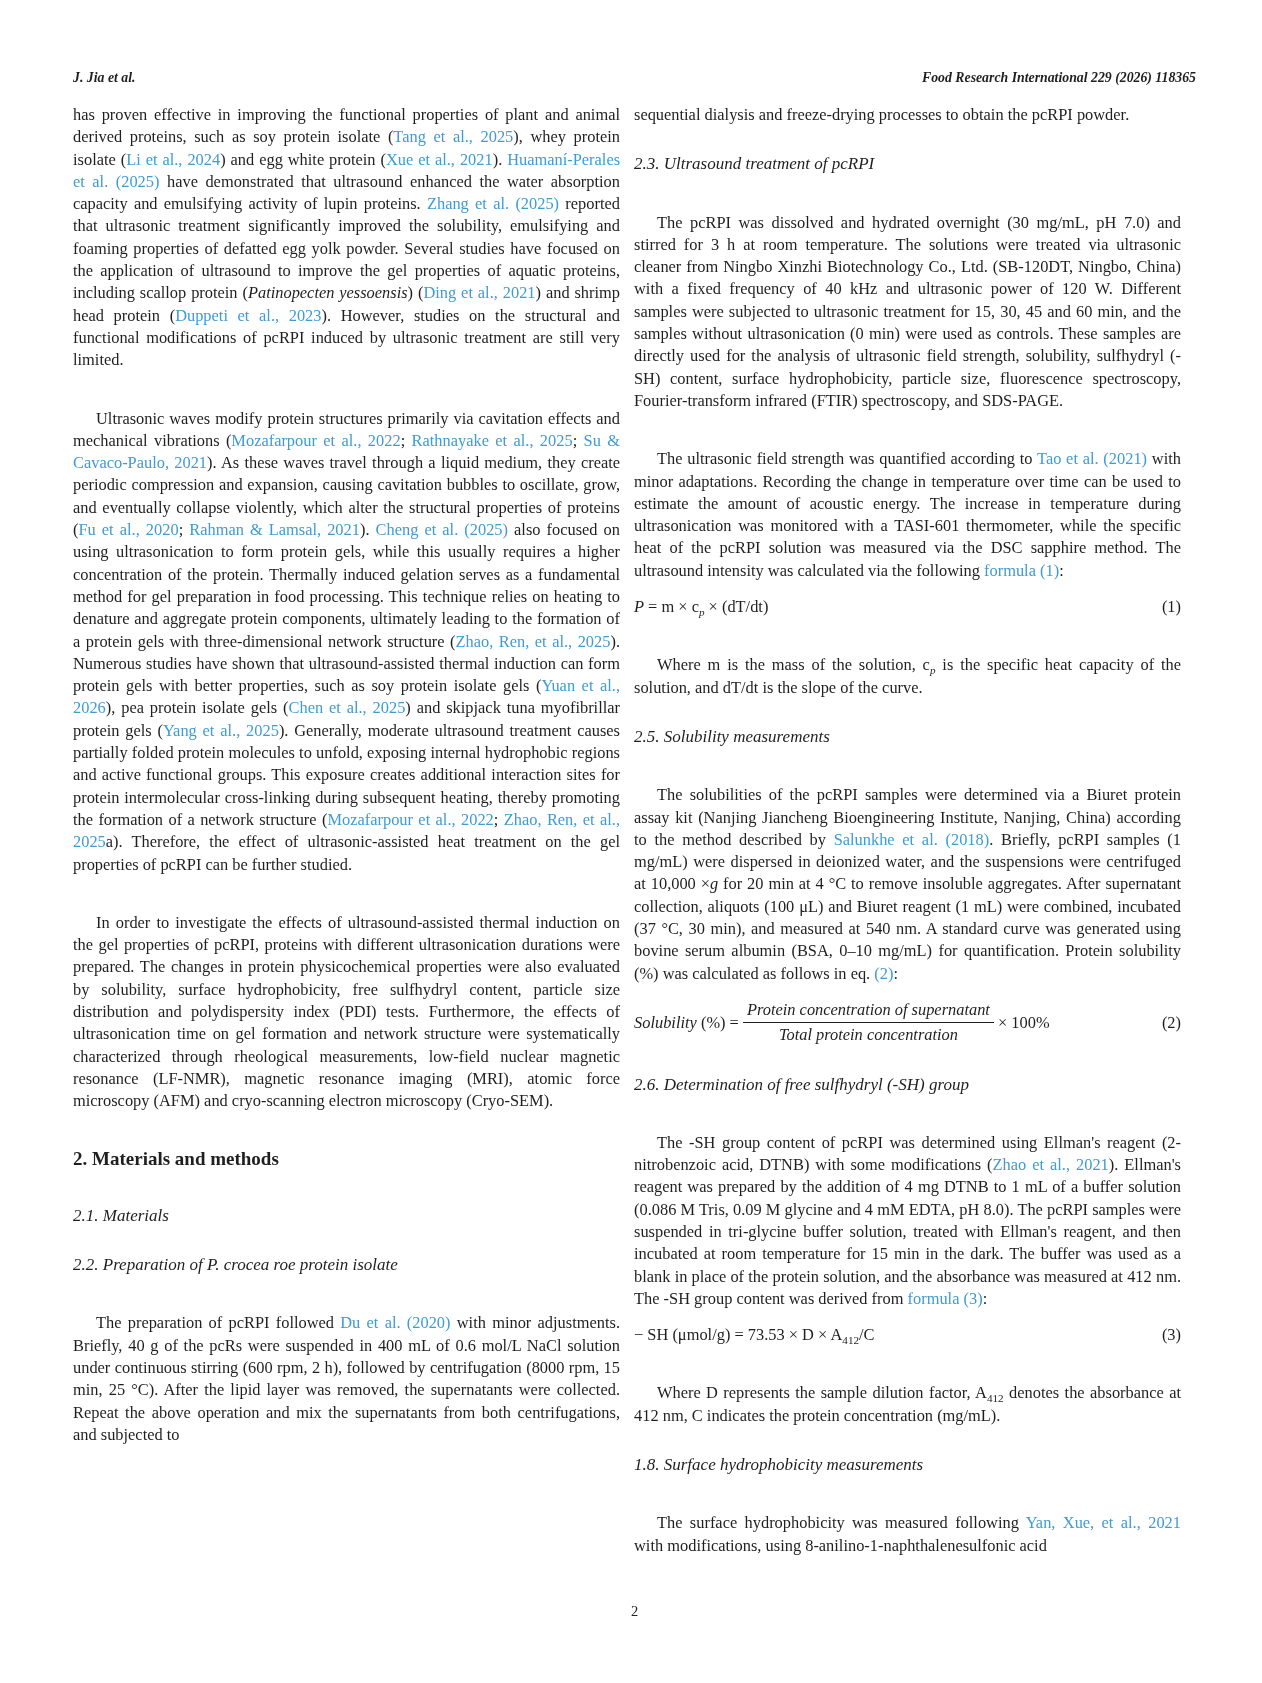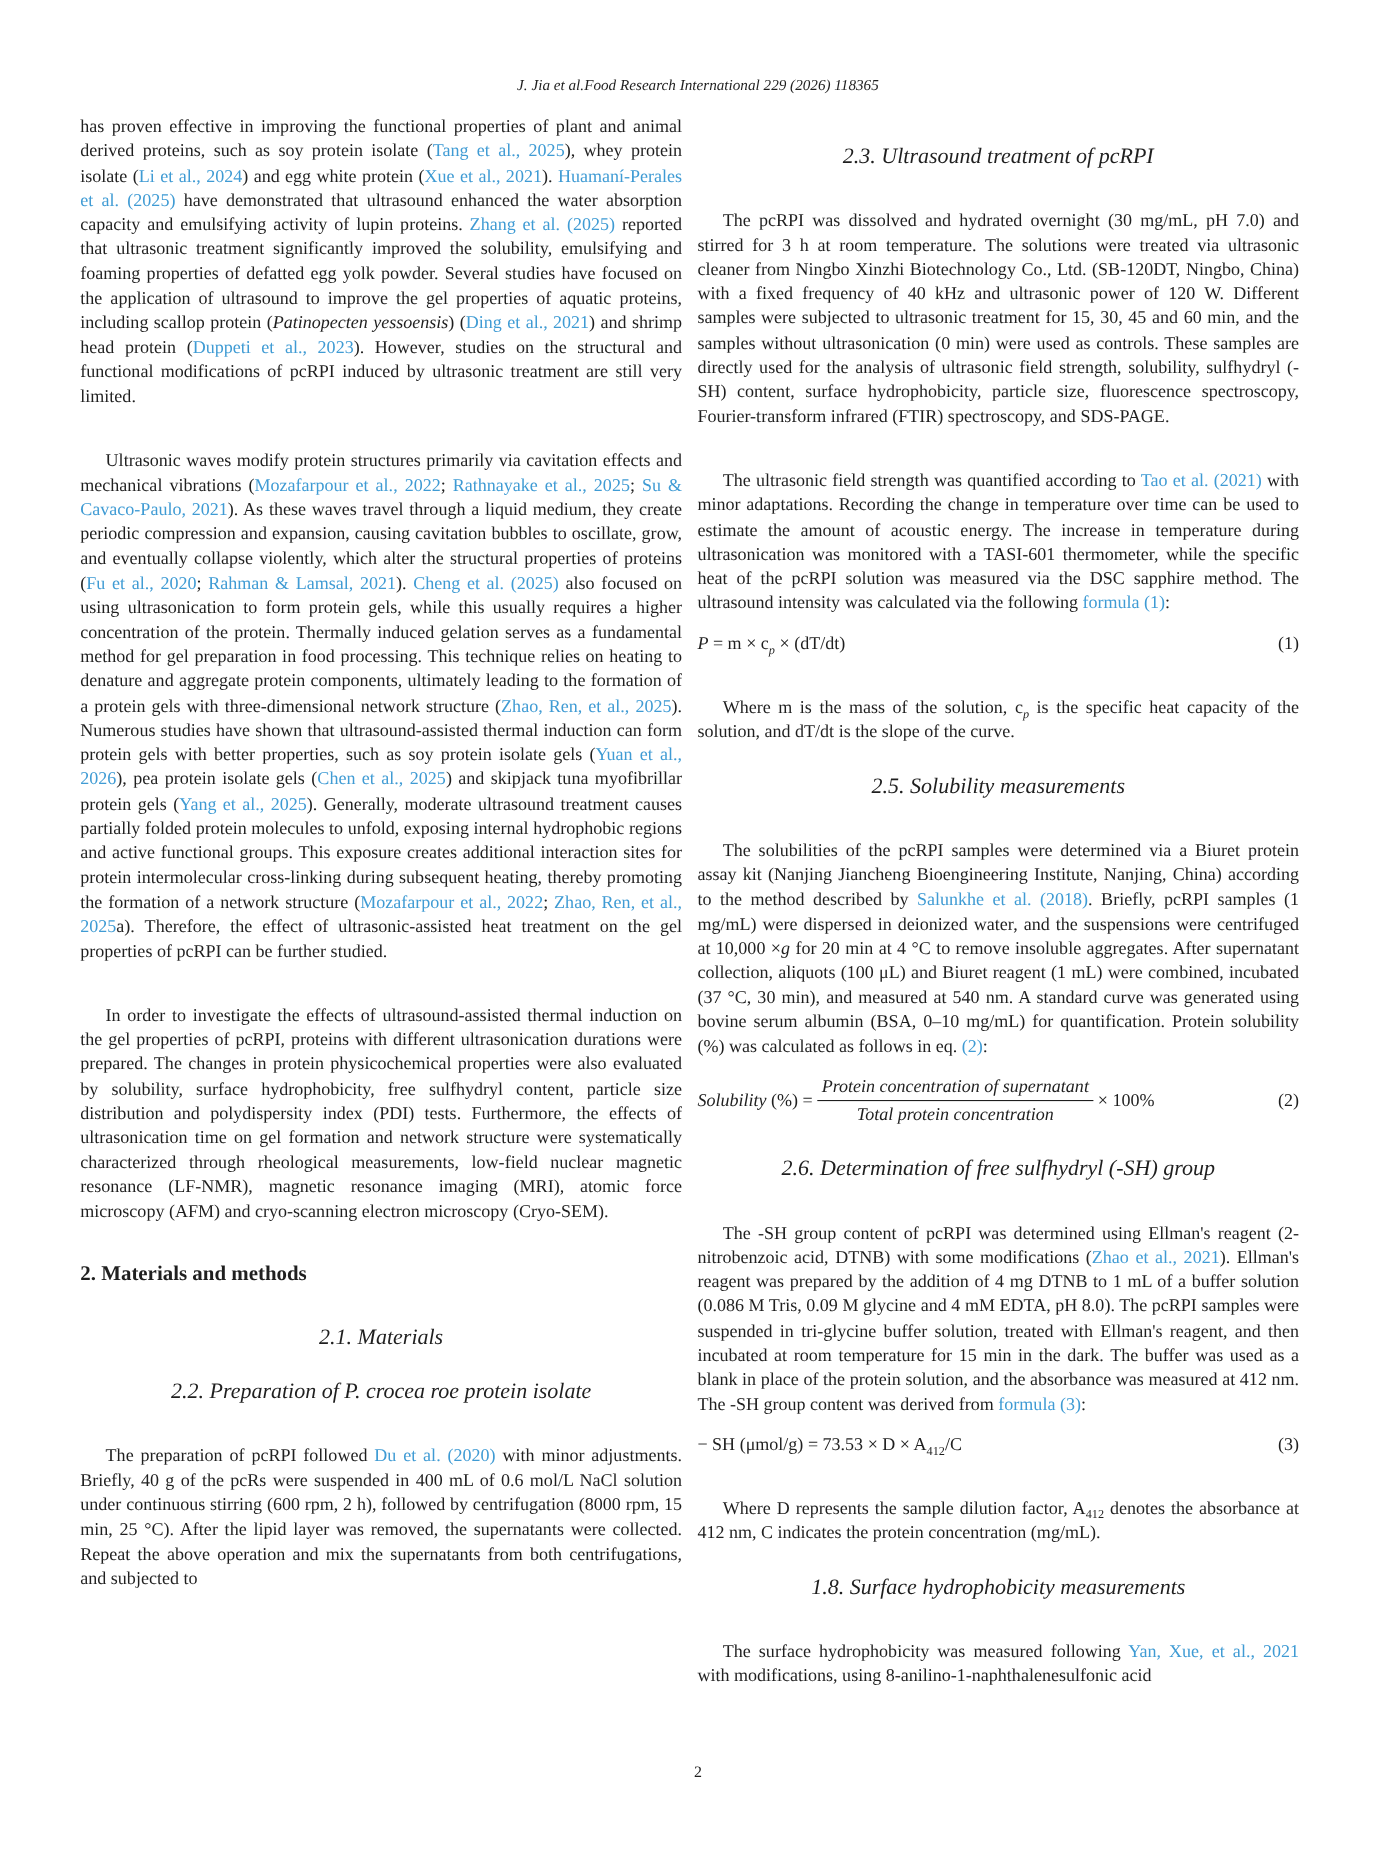--- a/index.html
+++ b/index.html
@@ -3,35 +3,35 @@
 <meta charset="utf-8">
 <style>
   html, body { margin: 0; padding: 0; background: #ffffff; }
   body {
     width: 1262px; height: 1683px; position: relative; overflow: hidden;
     font-family: "Liberation Serif", serif; color: #1f1f1f;
     -webkit-font-smoothing: antialiased;
   }
   .running-head {
     position: absolute; top: 70px; left: 73px; width: 1123px;
-    display: flex; justify-content: center;
-    font-style: italic; font-size: 13.8px; color: #1f1f1f;
+    display: flex; justify-content: space-between;
+    font-style: italic; font-size: 13.8px; color: #1f1f1f; font-weight: bold;
   }
   .columns {
     position: absolute; top: 104px; left: 73px; width: 1123px;
     display: flex; gap: 14px;
   }
   .col { width: 547px; font-size: 16.4px; line-height: 22.3px; text-align: justify; }
   p.para { margin: 0; }
   p.indent { text-indent: 23px; margin-top: 36px; }
   .section-heading {
     font-weight: bold; font-size: 19px; margin: 36px 0 34px; text-align: left;
   }
   .sub-heading {
-    font-style: italic; font-size: 20px; margin: 27px 0 17px; text-align: center; font-weight: normal;
+    font-style: italic; font-size: 17px; margin: 27px 0 17px; text-align: left; font-weight: normal;
   }
   .link { color: #3f9bd4; }
   .it { font-style: italic; }
   .sub { vertical-align: sub; font-size: 68%; line-height: 0; }
   .equation {
     display: flex; justify-content: space-between; align-items: center;
     margin: 14px 0 12px; text-align: left;
   }
   .equation .eq-body { text-align: left; }
   .eq-num { text-align: right; }
@@ -58,20 +58,21 @@
     <p class="para"><span>has proven effective in improving the functional properties of plant and animal derived proteins, such as soy protein isolate (</span><span class="link">Tang et al., 2025</span><span>), whey protein isolate (</span><span class="link">Li et al., 2024</span><span>) and egg white protein (</span><span class="link">Xue et al., 2021</span><span>). </span><span class="link">Huamaní-Perales et al. (2025)</span><span> have demonstrated that ultrasound enhanced the water absorption capacity and emulsifying activity of lupin proteins. </span><span class="link">Zhang et al. (2025)</span><span> reported that ultrasonic treatment significantly improved the solubility, emulsifying and foaming properties of defatted egg yolk powder. Several studies have focused on the application of ultrasound to improve the gel properties of aquatic proteins, including scallop protein (</span><span class="it">Patinopecten yessoensis</span><span>) (</span><span class="link">Ding et al., 2021</span><span>) and shrimp head protein (</span><span class="link">Duppeti et al., 2023</span><span>). However, studies on the structural and functional modifications of pcRPI induced by ultrasonic treatment are still very limited.</span></p>
     <p class="para indent"><span>Ultrasonic waves modify protein structures primarily via cavitation effects and mechanical vibrations (</span><span class="link">Mozafarpour et al., 2022</span><span>; </span><span class="link">Rathnayake et al., 2025</span><span>; </span><span class="link">Su &amp; Cavaco-Paulo, 2021</span><span>). As these waves travel through a liquid medium, they create periodic compression and expansion, causing cavitation bubbles to oscillate, grow, and eventually collapse violently, which alter the structural properties of proteins (</span><span class="link">Fu et al., 2020</span><span>; </span><span class="link">Rahman &amp; Lamsal, 2021</span><span>). </span><span class="link">Cheng et al. (2025)</span><span> also focused on using ultrasonication to form protein gels, while this usually requires a higher concentration of the protein. Thermally induced gelation serves as a fundamental method for gel preparation in food processing. This technique relies on heating to denature and aggregate protein components, ultimately leading to the formation of a protein gels with three-dimensional network structure (</span><span class="link">Zhao, Ren, et al., 2025</span><span>). Numerous studies have shown that ultrasound-assisted thermal induction can form protein gels with better properties, such as soy protein isolate gels (</span><span class="link">Yuan et al., 2026</span><span>), pea protein isolate gels (</span><span class="link">Chen et al., 2025</span><span>) and skipjack tuna myofibrillar protein gels (</span><span class="link">Yang et al., 2025</span><span>). Generally, moderate ultrasound treatment causes partially folded protein molecules to unfold, exposing internal hydrophobic regions and active functional groups. This exposure creates additional interaction sites for protein intermolecular cross-linking during subsequent heating, thereby promoting the formation of a network structure (</span><span class="link">Mozafarpour et al., 2022</span><span>; </span><span class="link">Zhao, Ren, et al., 2025</span><span>a). Therefore, the effect of ultrasonic-assisted heat treatment on the gel properties of pcRPI can be further studied.</span></p>
     <p class="para indent"><span>In order to investigate the effects of ultrasound-assisted thermal induction on the gel properties of pcRPI, proteins with different ultrasonication durations were prepared. The changes in protein physicochemical properties were also evaluated by solubility, surface hydrophobicity, free sulfhydryl content, particle size distribution and polydispersity index (PDI) tests. Furthermore, the effects of ultrasonication time on gel formation and network structure were systematically characterized through rheological measurements, low-field nuclear magnetic resonance (LF-NMR), magnetic resonance imaging (MRI), atomic force microscopy (AFM) and cryo-scanning electron microscopy (Cryo-SEM).</span></p>
     <h2 class="section-heading">2. Materials and methods</h2>
     <h3 class="sub-heading">2.1. Materials</h3>
     <h3 class="sub-heading">2.2. Preparation of P. crocea roe protein isolate</h3>
     <p class="para indent"><span>The preparation of pcRPI followed </span><span class="link">Du et al. (2020)</span><span> with minor adjustments. Briefly, 40 g of the pcRs were suspended in 400 mL of 0.6 mol/L NaCl solution under continuous stirring (600 rpm, 2 h), followed by centrifugation (8000 rpm, 15 min, 25 °C). After the lipid layer was removed, the supernatants were collected. Repeat the above operation and mix the supernatants from both centrifugations, and subjected to</span></p>
   </div>
 
   <div class="col">
+    <p class="para"><span>sequential dialysis and freeze-drying processes to obtain the pcRPI powder.</span></p>
     <h3 class="sub-heading">2.3. Ultrasound treatment of pcRPI</h3>
     <p class="para indent"><span>The pcRPI was dissolved and hydrated overnight (30 mg/mL, pH 7.0) and stirred for 3 h at room temperature. The solutions were treated via ultrasonic cleaner from Ningbo Xinzhi Biotechnology Co., Ltd. (SB-120DT, Ningbo, China) with a fixed frequency of 40 kHz and ultrasonic power of 120 W. Different samples were subjected to ultrasonic treatment for 15, 30, 45 and 60 min, and the samples without ultrasonication (0 min) were used as controls. These samples are directly used for the analysis of ultrasonic field strength, solubility, sulfhydryl (-SH) content, surface hydrophobicity, particle size, fluorescence spectroscopy, Fourier-transform infrared (FTIR) spectroscopy, and SDS-PAGE.</span></p>
     <p class="para indent"><span>The ultrasonic field strength was quantified according to </span><span class="link">Tao et al. (2021)</span><span> with minor adaptations. Recording the change in temperature over time can be used to estimate the amount of acoustic energy. The increase in temperature during ultrasonication was monitored with a TASI-601 thermometer, while the specific heat of the pcRPI solution was measured via the DSC sapphire method. The ultrasound intensity was calculated via the following </span><span class="link">formula (1)</span><span>:</span></p>
 
     <div class="equation">
       <span class="eq-body"><span class="it">P</span><span> = m × c</span><span class="sub it">p</span><span> × (dT/dt)</span></span>
       <span class="eq-num">(1)</span>
     </div>
 
     <p class="para indent"><span>Where m is the mass of the solution, c</span><span class="sub it">p</span><span> is the specific heat capacity of the solution, and dT/dt is the slope of the curve.</span></p>

